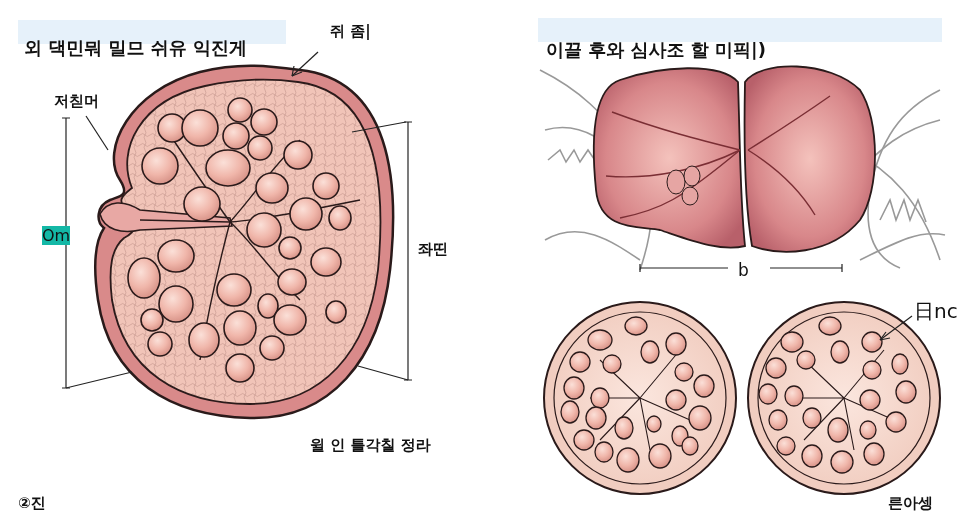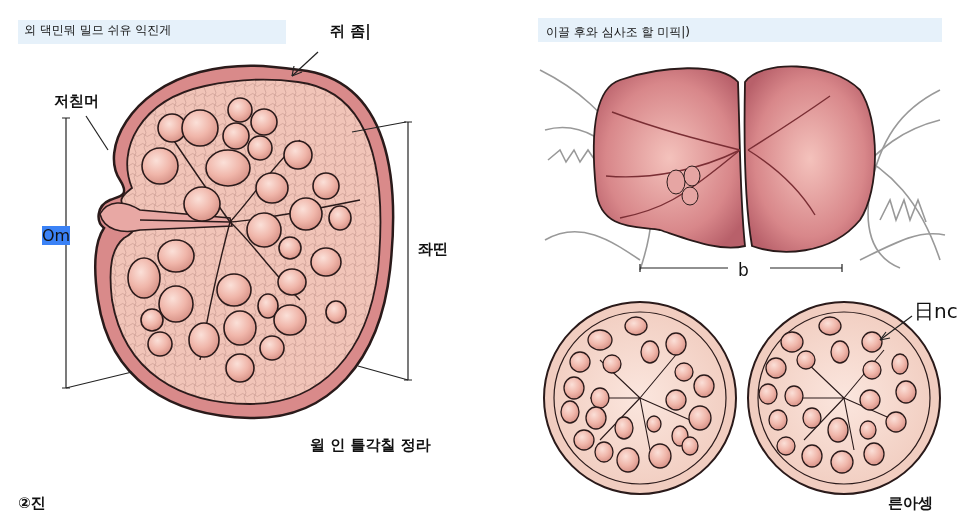--- a/index.html
+++ b/index.html
@@ -1,20 +1,20 @@
 <!DOCTYPE html>
 <html><head>
 <meta charset="utf-8">
 <style>
   html, body { margin:0; padding:0; background:#ffffff; }
   body { width:960px; height:528px; position:relative; overflow:hidden;
          font-family:"DejaVu Sans", sans-serif; color:#111; }
   .lbl { position:absolute; font-size:15px; font-weight:bold; white-space:nowrap; }
   .title-bar { position:absolute; height:24px; background:#e6f1fa; }
-  .title { position:absolute; font-size:12px; font-weight:normal; white-space:nowrap; }
+  .title { position:absolute; font-size:18px; font-weight:bold; white-space:nowrap;margin-top:14px; }
   svg { position:absolute; left:0; top:0; }
 </style>
 </head>
 <body>
 
 <div class="title-bar" style="left:18px;top:20px;width:268px;"></div>
 <div class="title-bar" style="left:538px;top:18px;width:404px;"></div>
 
 <svg width="960" height="528" viewBox="0 0 960 528">
   <defs>
@@ -190,21 +190,21 @@
       <ellipse cx="874" cy="454" rx="10" ry="11"></ellipse>
     </g>
     <path d="M912 316 L880 340" stroke="#222" stroke-width="1.2" fill="none"></path>
     <path d="M880 340 L886 332 M880 340 L890 338" stroke="#222" stroke-width="1.2" fill="none"></path>
   </g>
 </svg>
 
 <div class="title" style="left:24px;top:22px;">외  댁민뭐 밀므 쉬유 익진게</div>
 <div class="lbl" style="left:330px;top:22px;">쥐 좀|</div>
 <div class="lbl" style="left:54px;top:92px;">저칟머</div>
-<div class="lbl" style="left:42px;top:226px;font-weight:normal;font-size:16px;background:#3b82f6;">Om</div>
+<div class="lbl" style="left:42px;top:226px;font-weight:normal;font-size:16px;background:#14b8a6;">Om</div>
 <div class="lbl" style="left:418px;top:240px;">좌띤</div>
 <div class="lbl" style="left:310px;top:436px;">윌 인 틀각칠 정라</div>
 <div class="lbl" style="left:18px;top:494px;">②진</div>
 
 <div class="title" style="left:546px;top:24px;">이끌  후와 심사조 할 미픽|)</div>
 <div class="lbl" style="left:738px;top:260px;font-weight:normal;font-size:17px;">b</div>
 <div class="lbl" style="left:914px;top:298px;font-weight:normal;font-size:20px;">日nc</div>
 <div class="lbl" style="left:888px;top:494px;">른아셍</div>
 
 </body></html>

